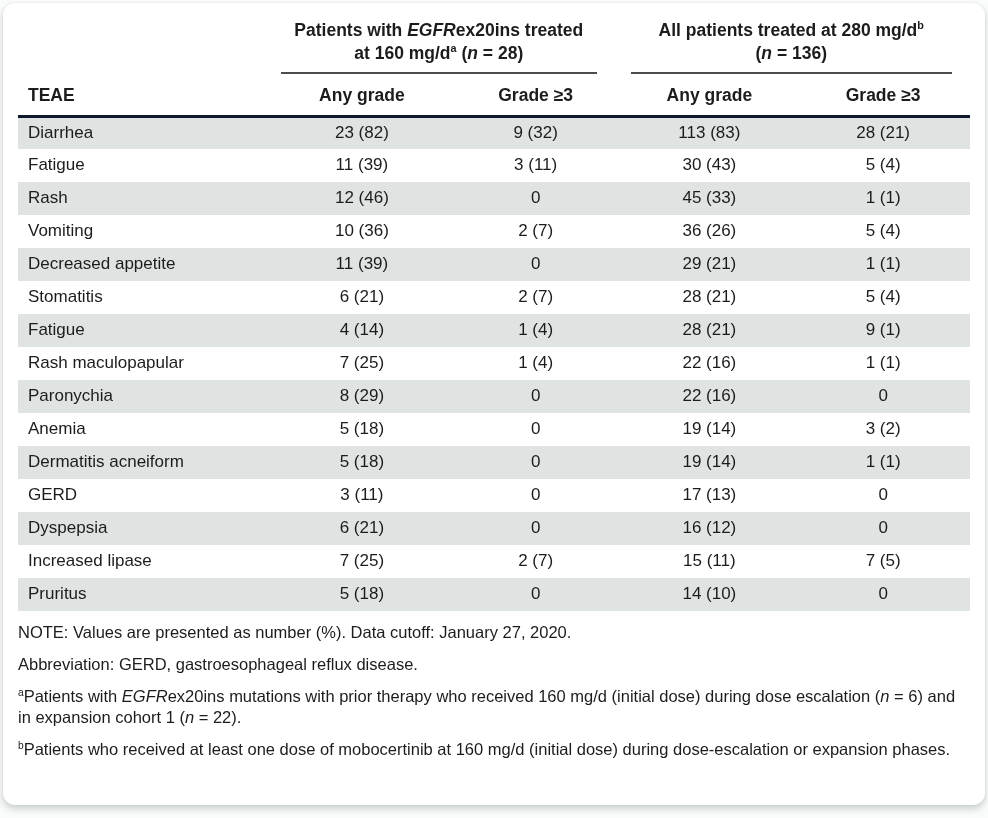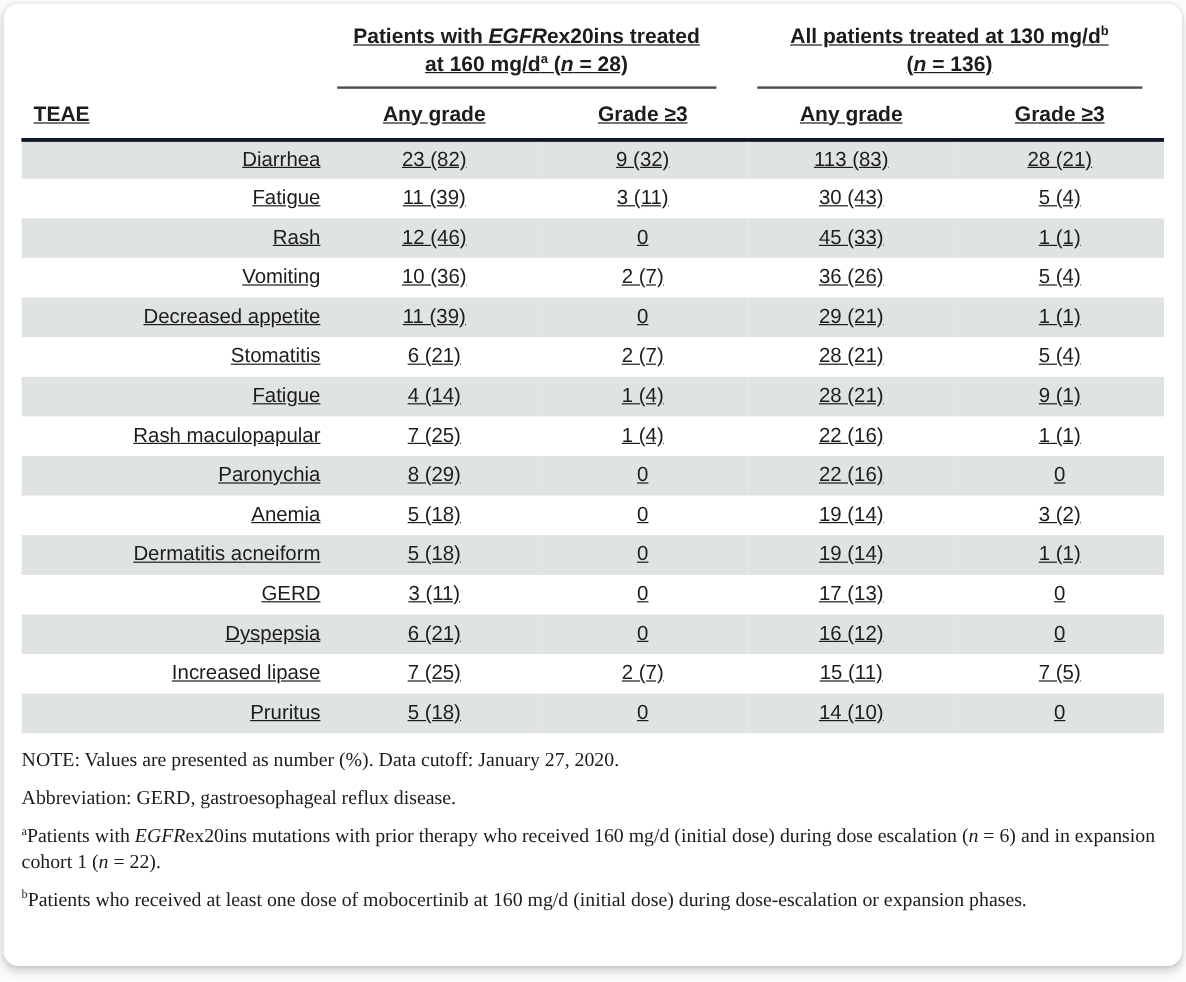--- a/index.html
+++ b/index.html
@@ -15,21 +15,20 @@
     background: #ffffff;
     border-radius: 12px;
     box-shadow: 0 4px 7px rgba(120, 130, 130, 0.35), 0 0 2px rgba(150,160,160,0.25);
     padding: 16px 15px 10px 15px;
     overflow: hidden;
   }
   table.teae-table {
     width: 100%;
     border-collapse: collapse;
     table-layout: fixed;
-    text-decoration: underline;
   }
   col.c-teae  { width: 27%; }
   col.c-val   { width: 18.25%; }
 
   
   th.group-head {
     vertical-align: bottom;
     font-weight: bold;
     font-size: 17.5px;
     line-height: 1.3;
@@ -52,30 +51,30 @@
   th.teae-head { text-align: left; padding-left: 10px !important; }
   tr.sub-head th.sub { text-align: center; }
 
   
   tbody td {
     font-size: 17px;
     padding: 5px 8px 6px 8px;
     height: 33px;
     vertical-align: middle;
   }
-  tbody td.teae { text-align: right; padding-left: 10px; }
+  tbody td.teae { text-align: left; padding-left: 10px; }
   tbody td.val  { text-align: center; }
   tbody tr:nth-child(odd) { background: #dfe3e2; }
 
   sup { font-size: 62%; vertical-align: super; line-height: 0; }
   .it { font-style: italic; }
 
   
   .footnotes { margin-top: 11px; font-size: 16.5px; line-height: 1.28; color: #1c1c1c; }
-  .footnotes p { margin-bottom: 11px; font-family: Liberation Serif, serif; }
+  .footnotes p { margin-bottom: 11px; }
   .footnotes p:last-child { margin-bottom: 15px; }
 </style>
 </head>
 <body>
 
 <div class="card">
 
   <table class="teae-table">
     <colgroup>
       <col class="c-teae">
@@ -84,21 +83,21 @@
         <col class="c-val">
         <col class="c-val">
     </colgroup>
     <thead>
       <tr>
         <th></th>
         <th class="group-head g1" colspan="2">
           <div class="group-title"><span>Patients with </span><span class="it">EGFR</span><span>ex20ins treated</span><br><span>at 160 mg/d</span><sup>a</sup><span> (</span><span class="it">n</span><span> = 28)</span></div>
         </th>
         <th class="group-head g2" colspan="2">
-          <div class="group-title"><span>All patients treated at 130 mg/d</span><sup>b</sup><br><span>(</span><span class="it">n</span><span> = 136)</span></div>
+          <div class="group-title"><span>All patients treated at 280 mg/d</span><sup>b</sup><br><span>(</span><span class="it">n</span><span> = 136)</span></div>
         </th>
       </tr>
       <tr class="sub-head">
         <th class="teae-head">TEAE</th>
         <th class="sub">Any grade</th>
         <th class="sub">Grade ≥3</th>
         <th class="sub">Any grade</th>
         <th class="sub">Grade ≥3</th>
       </tr>
     </thead>

